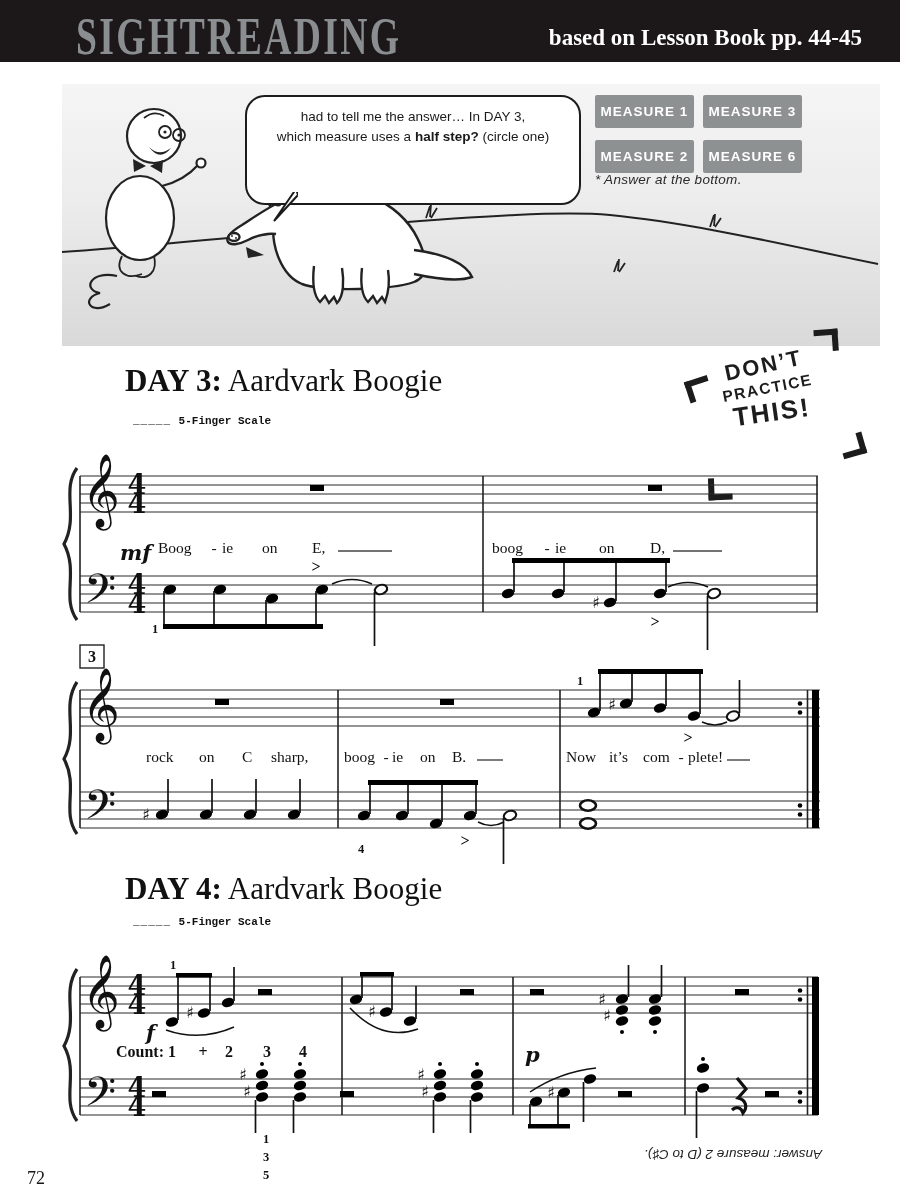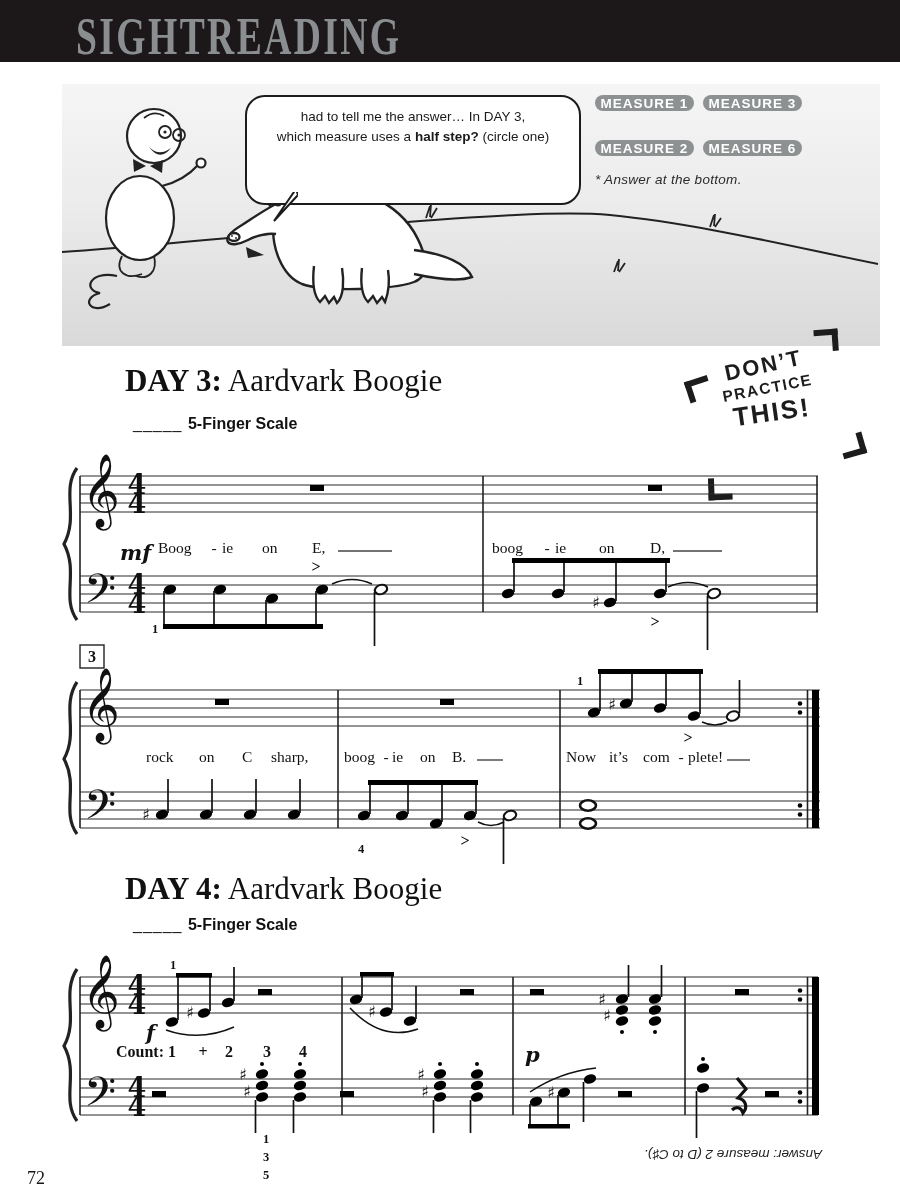--- a/index.html
+++ b/index.html
@@ -14,27 +14,27 @@
   #hdr-sub{right:78px;top:25px;font-family:"Liberation Serif",serif;font-weight:bold;
            font-size:23px;color:#fff;white-space:nowrap;}
   
   #panel{left:62px;top:84px;width:818px;height:262px;
          background:linear-gradient(180deg,#f5f5f5 0%,#ececec 45%,#d9d9da 100%);}
   #bubble{left:183px;top:11px;width:332px;height:96px;background:#fff;border:2px solid #1c1c1c;
           border-radius:20px;text-align:center;font-size:13.5px;line-height:1.45;
           padding-top:10px;color:#1a1a1a;}
   #bubble b{font-weight:bold;}
   #tail{left:210px;top:105px;width:26px;height:34px;}
-  .mbtn{width:99px;height:16px;background:#8e9192;color:#fff;font-weight:bold;font-size:13.5px;
-        letter-spacing:1px;display:flex;align-items:center;justify-content:center;border-radius:14px;}
+  .mbtn{width:99px;height:33px;background:#8e9192;color:#fff;font-weight:bold;font-size:13.5px;
+        letter-spacing:1px;display:flex;align-items:center;justify-content:center;border-radius:2px;}
   #fnote{left:533px;top:88px;font-style:italic;font-size:13.5px;color:#2a2a2a;letter-spacing:.3px;}
   
   .dayhead{font-family:"Liberation Serif",serif;font-size:31px;white-space:nowrap;color:#111;}
   .dayhead b{font-weight:bold;margin-left:45px;}
-  .scaleline{font-size:16px;font-weight:bold;color:#111;white-space:nowrap;}
+  .scaleline{font-size:11px;font-weight:bold;color:#111;white-space:nowrap;font-family:Liberation Mono, monospace;}
   .blank{font-weight:normal;letter-spacing:1px;}
   
   #stamp{left:697px;top:352px;width:148px;height:112px;transform:rotate(-10deg);text-align:center;
          font-weight:bold;color:#1c1c1c;}
   #stamp .s1{font-size:22px;letter-spacing:2px;transform:rotate(-2deg);}
   #stamp .s2{font-size:15.5px;letter-spacing:1.5px;margin-top:1px;transform:rotate(-1deg);}
   #stamp .s3{font-size:26px;letter-spacing:2px;margin-top:0px;transform:rotate(2deg);}
   .corner{position:absolute;width:18px;height:16px;}
   .c-tl{left:-6px;top:14px;border-left:6px solid #1c1c1c;border-top:6px solid #1c1c1c;transform:rotate(-8deg);}
   .c-tr{right:-4px;top:-12px;border-right:6px solid #1c1c1c;border-top:6px solid #1c1c1c;transform:rotate(6deg);}
@@ -61,20 +61,21 @@
   #answer{left:628px;top:1147px;width:210px;transform:rotate(180deg);font-style:italic;
           font-size:13.5px;text-align:center;color:#222;}
 </style>
 </head>
 <body>
 
 <div id="page">
 
   <div id="hdr" class="abs">
     <div id="hdr-title" class="abs">SIGHTREADING</div>
+    <div id="hdr-sub" class="abs">based on Lesson Book pp. 44-45</div>
   </div>
 
   <div id="panel" class="abs">
     <svg class="abs" style="left:0;top:0" width="818" height="262" viewBox="0 0 818 262">
 
       <path class="ink" stroke-width="2" d="M0 168 C 90 162 200 150 320 140 C 420 132 500 127 548 131 C 640 140 740 165 816 180"></path>
       <g class="ink" stroke-width="1.8">
         <path d="M364 134 l4 -12 M368 133 l1 -13 M369 134 l6 -10"></path>
         <path d="M648 143 l4 -12 M652 142 l1 -12 M653 143 l6 -9"></path>
         <path d="M552 188 l4 -11 M556 187 l1 -12 M557 188 l6 -9"></path>

